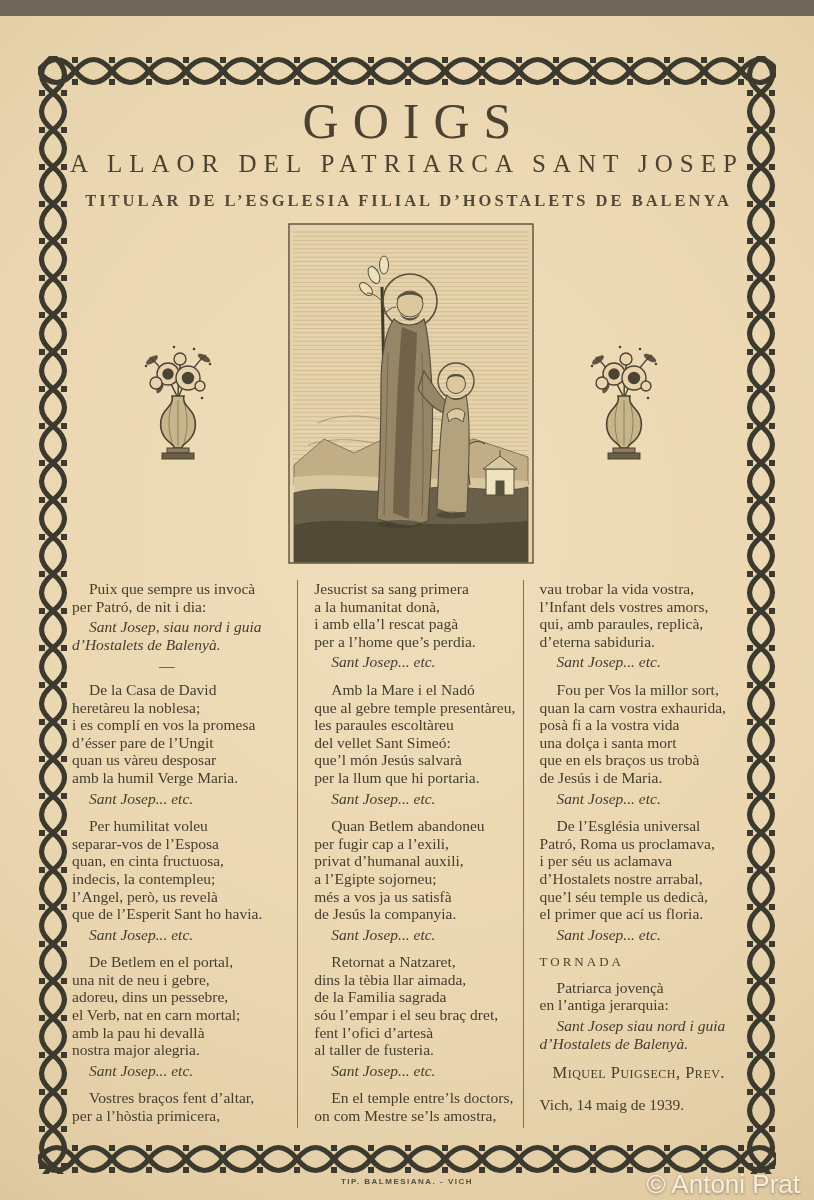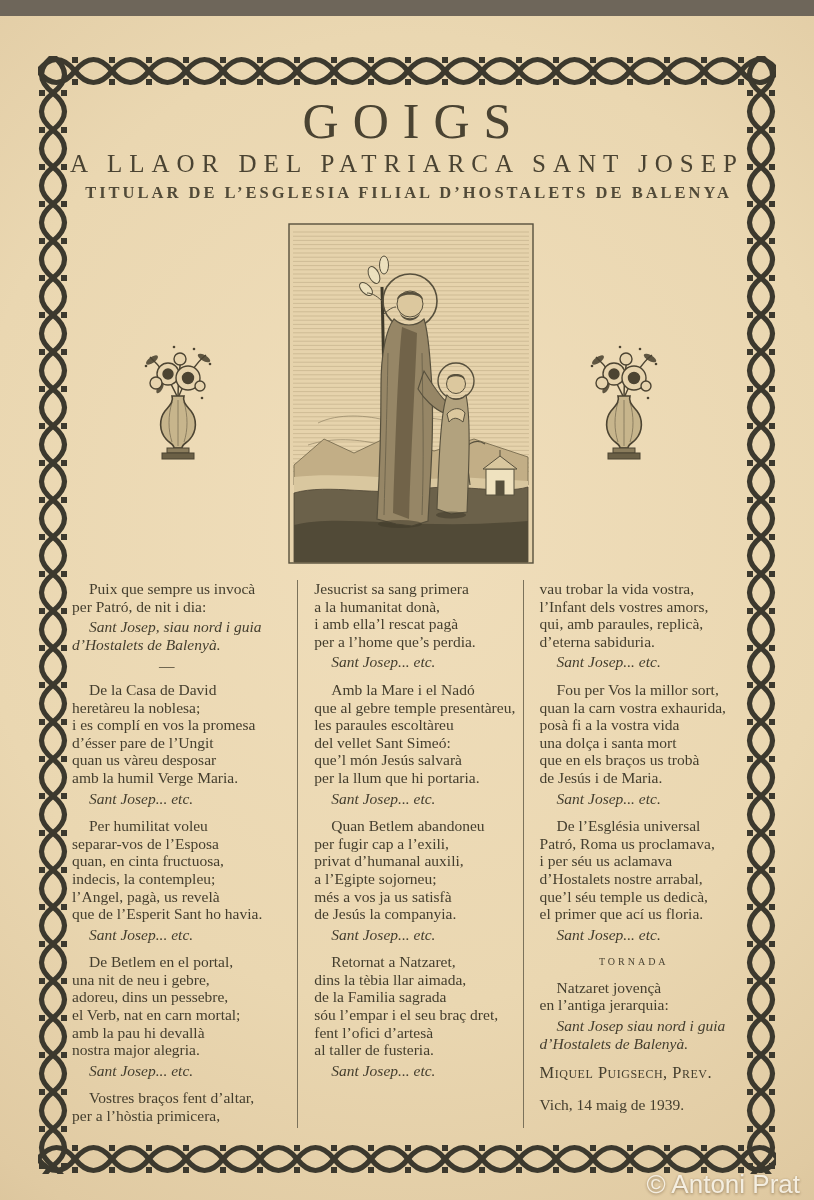--- a/index.html
+++ b/index.html
@@ -13,38 +13,38 @@
   
   .bstrip{position:absolute;line-height:0;}
   #b-top{left:38px;top:40px;width:738px;height:30px;}
   #b-bottom{left:38px;top:1128px;width:738px;height:30px;}
   #b-left{left:38px;top:40px;width:30px;height:1118px;}
   #b-right{left:746px;top:40px;width:30px;height:1118px;}
   
   .t{position:absolute;left:0;width:100%;text-align:center;white-space:nowrap;color:#4a4332;}
   .title{top:76px;font-size:50px;letter-spacing:14px;padding-left:14px;box-sizing:border-box;}
   .subtitle{top:134px;font-size:25px;letter-spacing:7px;box-sizing:border-box;}
-  .subtitle2{top:167px;font-size:16.5px;letter-spacing:3px;padding-left:3px;box-sizing:border-box;font-weight:bold;color:#514a38;}
+  .subtitle2{top:175px;font-size:16.5px;letter-spacing:3px;padding-left:3px;box-sizing:border-box;font-weight:bold;color:#514a38;}
   
   .engraving{position:absolute;left:288px;top:207px;width:246px;height:341px;}
   .vase{position:absolute;top:320px;width:80px;height:128px;}
   #vase-left{left:138px;}
   #vase-right{left:584px;}
   
   .cols{position:absolute;left:72px;top:564px;width:676px;display:flex;align-items:stretch;}
   .col{width:33.33%;box-sizing:border-box;padding-right:6px;font-size:15.5px;line-height:17.6px;}
   .col + .col{border-left:1px solid #7b725b;padding-left:16px;}
   .blk{margin:0 0 3px 0;}
   .line{white-space:nowrap;}
   .line.first{text-indent:17px;}
   .b-refrain{font-style:italic;margin-bottom:10px;}
   .b-refrain-main{font-style:italic;margin-bottom:4px;}
   .b-dash{text-align:center;margin:4px 28px 6px 0;letter-spacing:2px;}
-  .b-heading{text-align:center;font-size:10px;letter-spacing:3px;margin:10px 14px 8px 0;color:#4a4332;}
-  .b-signature{text-align:left;font-variant:small-caps;font-size:16.5px;margin:12px 4px 10px 0;letter-spacing:0.5px;}
+  .b-heading{text-align:left;font-size:13px;letter-spacing:3px;margin:10px 14px 8px 0;color:#4a4332;}
+  .b-signature{text-align:center;font-variant:small-caps;font-size:16.5px;margin:12px 4px 10px 0;letter-spacing:0.5px;}
   .b-date{margin-top:14px;}
   
   .imprint{position:absolute;top:1161px;left:0;width:100%;text-align:center;
     font-family:"Liberation Sans","DejaVu Sans",sans-serif;font-size:8px;font-weight:bold;
     letter-spacing:1.5px;color:#56503d;}
   .copyright{position:absolute;top:1153px;right:14px;
     font-family:"Liberation Sans","DejaVu Sans",sans-serif;font-size:26px;color:#f6f0e4;
     opacity:.95;text-shadow:0 1px 3px rgba(70,45,20,.55);}
 </style>
 </head>
@@ -497,21 +497,21 @@
           <div class="line">amb la humil Verge Maria.</div>
         </div>
         <div class="blk b-refrain">
           <div class="line first">Sant Josep... etc.</div>
         </div>
         <div class="blk b-stanza">
           <div class="line first">Per humilitat voleu</div>
           <div class="line">separar-vos de l’Esposa</div>
           <div class="line">quan, en cinta fructuosa,</div>
           <div class="line">indecis, la contempleu;</div>
-          <div class="line">l’Angel, pagà, us revelà</div>
+          <div class="line">l’Angel, però, us revelà</div>
           <div class="line">que de l’Esperit Sant ho havia.</div>
         </div>
         <div class="blk b-refrain">
           <div class="line first">Sant Josep... etc.</div>
         </div>
         <div class="blk b-stanza">
           <div class="line first">De Betlem en el portal,</div>
           <div class="line">una nit de neu i gebre,</div>
           <div class="line">adoreu, dins un pessebre,</div>
           <div class="line">el Verb, nat en carn mortal;</div>
@@ -562,20 +562,24 @@
           <div class="line first">Retornat a Natzaret,</div>
           <div class="line">dins la tèbia llar aimada,</div>
           <div class="line">de la Familia sagrada</div>
           <div class="line">sóu l’empar i el seu braç dret,</div>
           <div class="line">fent l’ofici d’artesà</div>
           <div class="line">al taller de fusteria.</div>
         </div>
         <div class="blk b-refrain">
           <div class="line first">Sant Josep... etc.</div>
         </div>
+        <div class="blk b-stanza">
+          <div class="line first">En el temple entre’ls doctors,</div>
+          <div class="line">on com Mestre se’ls amostra,</div>
+        </div>
       </div>
     <div class="col">
         <div class="blk b-cont">
           <div class="line">vau trobar la vida vostra,</div>
           <div class="line">l’Infant dels vostres amors,</div>
           <div class="line">qui, amb paraules, replicà,</div>
           <div class="line">d’eterna sabiduria.</div>
         </div>
         <div class="blk b-refrain">
           <div class="line first">Sant Josep... etc.</div>
@@ -599,31 +603,32 @@
           <div class="line">que’l séu temple us dedicà,</div>
           <div class="line">el primer que ací us floria.</div>
         </div>
         <div class="blk b-refrain">
           <div class="line first">Sant Josep... etc.</div>
         </div>
         <div class="blk b-heading">
           <div class="line">TORNADA</div>
         </div>
         <div class="blk b-stanza">
-          <div class="line first">Natzaret jovençà</div>
+          <div class="line first">Patriarca jovençà</div>
           <div class="line">en l’antiga jerarquia:</div>
         </div>
         <div class="blk b-refrain-main">
           <div class="line first">Sant Josep siau nord i guia</div>
           <div class="line">d’Hostalets de Balenyà.</div>
         </div>
         <div class="blk b-signature">
           <div class="line">Miquel Puigsech, Prev.</div>
         </div>
         <div class="blk b-date">
           <div class="line">Vich, 14 maig de 1939.</div>
         </div>
       </div>
   </div>
 
+  <div class="imprint">TIP. BALMESIANA. - VICH</div>
   <div class="copyright">© Antoni Prat</div>
 
 </div>
 
 </body></html>

